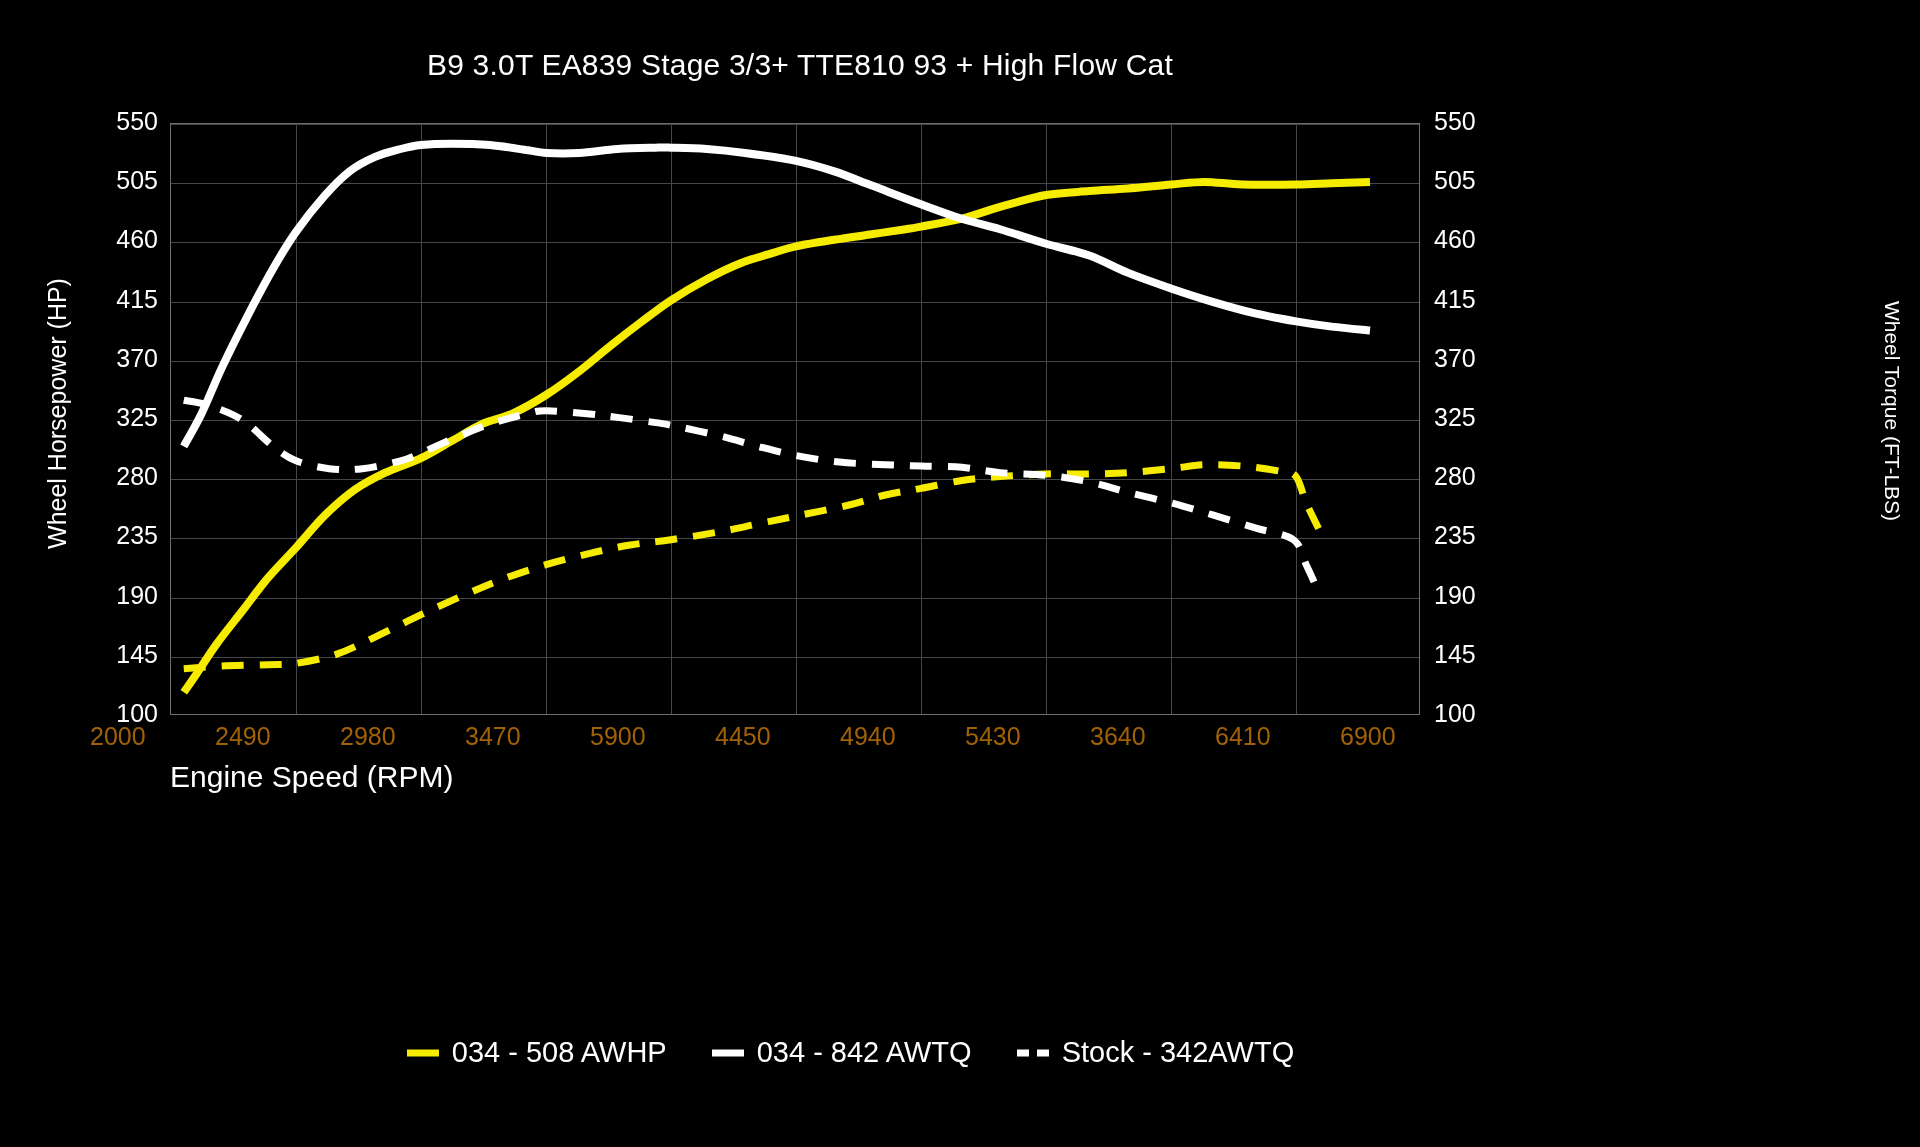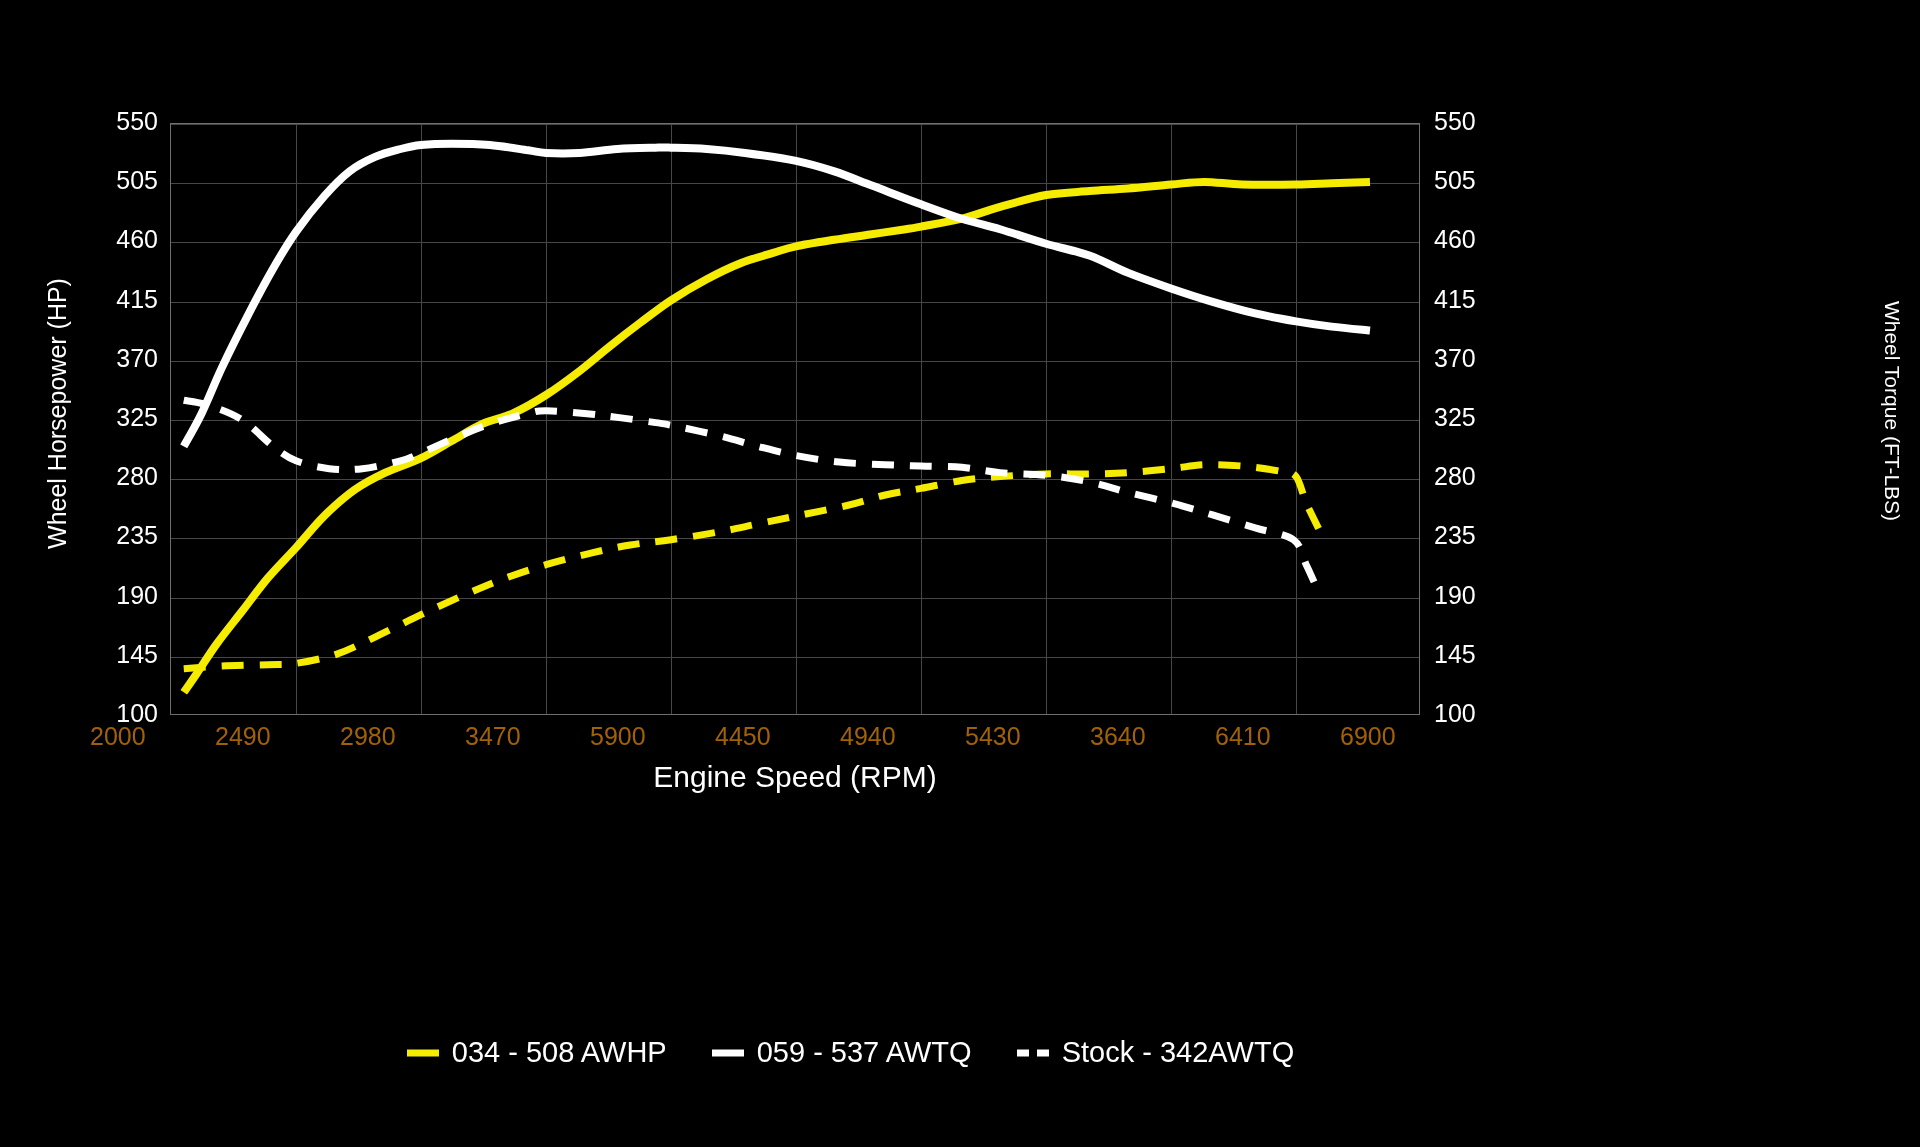--- a/index.html
+++ b/index.html
@@ -100,21 +100,21 @@
     width: 520px;
     text-align: center;
     font-size: 21px;
     transform: rotate(90deg);
     white-space: nowrap;
   }
   #xlabel {
     position: absolute;
     left: 170px; top: 760px;
     width: 1250px;
-    text-align: center;
+    text-align: left;
     font-size: 30px;
     white-space: nowrap;
   }
   
   #legend {
     position: absolute;
     left: 0; top: 1036px;
     width: 1700px;
     display: flex;
     flex-direction: row;
@@ -137,20 +137,21 @@
     font-size: 29px;
     color: #ffffff;
     white-space: nowrap;
   }
 </style>
 </head>
 <body>
 
 <div id="root">
 
+  <div id="chart-title">B9 3.0T EA839 Stage 3/3+ TTE810 93 + High Flow Cat</div>
 
   <div id="ylabel-left">Wheel Horsepower (HP)</div>
   <div id="ylabel-right">Wheel Torque (FT-LBS)</div>
   <div id="xlabel">Engine Speed (RPM)</div>
 
   <div id="ytick-left-group">
       <div class="ytick-left" style="top: 699px;">100</div>
       <div class="ytick-left" style="top: 639.8px;">145</div>
       <div class="ytick-left" style="top: 580.6px;">190</div>
       <div class="ytick-left" style="top: 521.4px;">235</div>
@@ -223,21 +224,21 @@
       <div class="legend-item">
         <svg class="legend-swatch" viewBox="0 0 34 22">
           <line x1="1" y1="11" x2="33" y2="11" stroke="#f5ec00" stroke-width="7"></line>
         </svg>
         <span class="legend-label">034 - 508 AWHP</span>
       </div>
       <div class="legend-item">
         <svg class="legend-swatch" viewBox="0 0 34 22">
           <line x1="1" y1="11" x2="33" y2="11" stroke="#ffffff" stroke-width="7"></line>
         </svg>
-        <span class="legend-label">059 - 537 AWTQ</span>
+        <span class="legend-label">034 - 842 AWTQ</span>
       </div>
       <div class="legend-item">
         <svg class="legend-swatch" viewBox="0 0 34 22">
           <line x1="1" y1="11" x2="33" y2="11" stroke="#ffffff" stroke-width="7" stroke-dasharray="12 8"></line>
         </svg>
         <span class="legend-label">Stock - 342AWTQ</span>
       </div>
     </div>
 
 </div>

